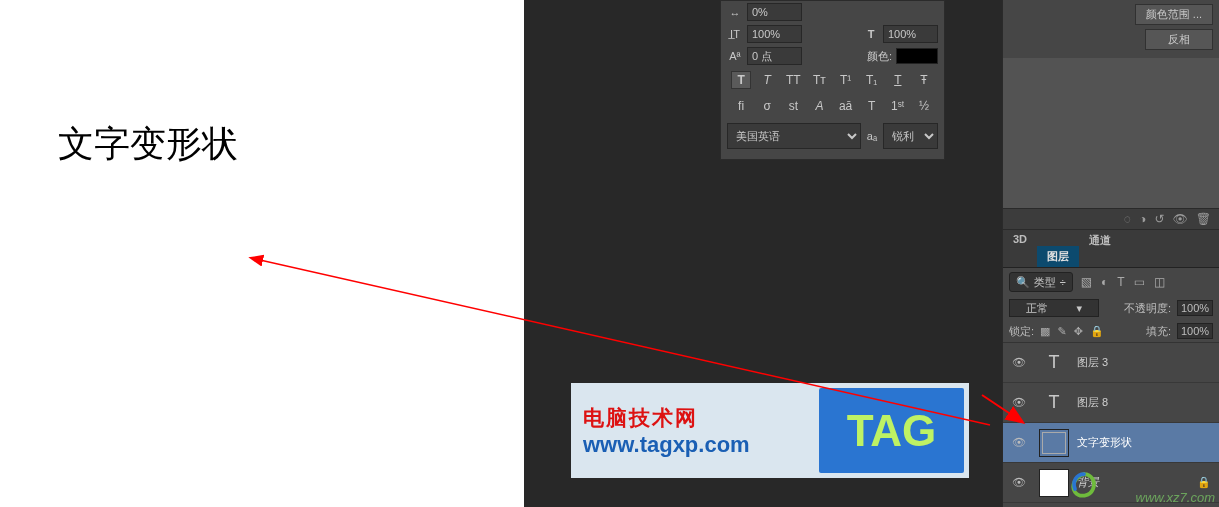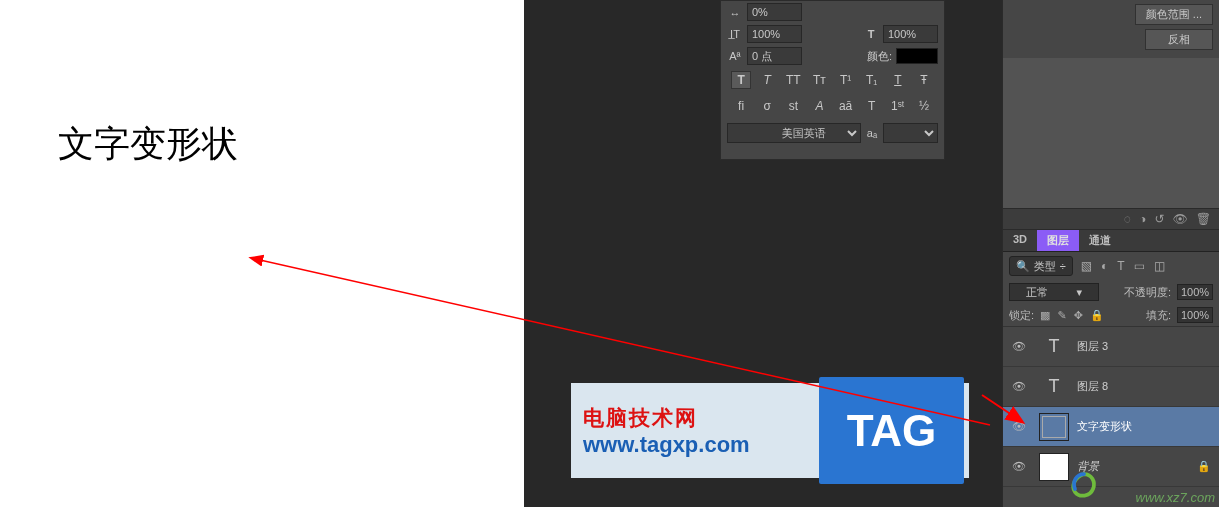--- a/index.html
+++ b/index.html
@@ -47,23 +47,23 @@
     font-size: 21px;
     font-weight: bold;
     letter-spacing: 2px;
   }
   .wm-line2 {
     color: #1a5fb4;
     font-size: 22px;
     font-weight: bold;
   }
   .wm-tag {
-    width: 145px; height: 107px;
+    width: 145px; height: 85px;
     background: #2a75d1;
-    color: #ffffff;
+    color: #bef264;
     font-size: 44px;
     font-weight: bold;
     display: flex;
     align-items: center;
     justify-content: center;
     margin-right: 5px;
     border-radius: 2px;
   }
 
   
@@ -112,24 +112,23 @@
     display: inline-flex;
     align-items: center; justify-content: center;
     font-size: 12px; color: #c8c8c8;
     cursor: pointer;
   }
   .cp-tbtn.sel { background: #5a5a5a; border:1px solid #333; }
   .cp-select {
     background: #3a3a3a;
     border: 1px solid #272727;
     color: #c8c8c8;
-    height: 20px;
-    font-size: 11px;
-    padding: 0 18px;
-    text-align: right;
+    height: 26px;
+    font-size: 11px;
+    padding: 0 4px;
   }
   .cp-bottom {
     display: flex;
     gap: 6px;
     padding: 4px 6px;
     align-items: center;
   }
 
   
   .right-panels {
@@ -181,22 +180,23 @@
     border-bottom: 1px solid #222;
     font-weight: bold;
   }
   .tab {
     padding: 3px 10px;
     font-size: 11px;
     color: #bdbdbd;
     cursor: pointer;
   }
   .tab.active {
-    background: #8b5cf6;
+    background: #0c4a6e;
     color: #e0e0e0;
+    margin-top: 16px;
   }
   .filter-row {
     display: flex;
     align-items: center;
     padding: 4px 6px;
     gap: 8px;
     background: #464646;
   }
   .filter-select {
     background: #333;

